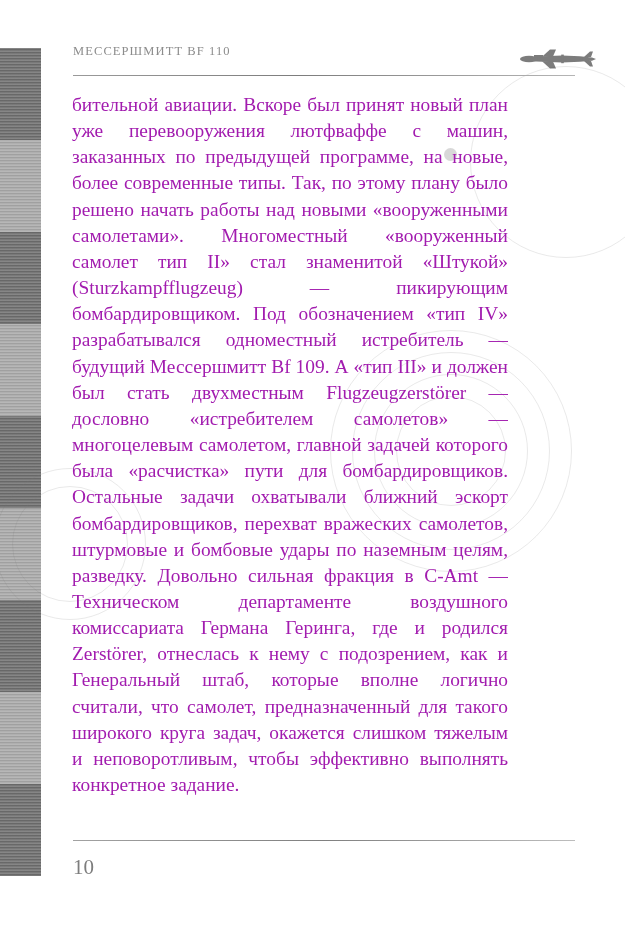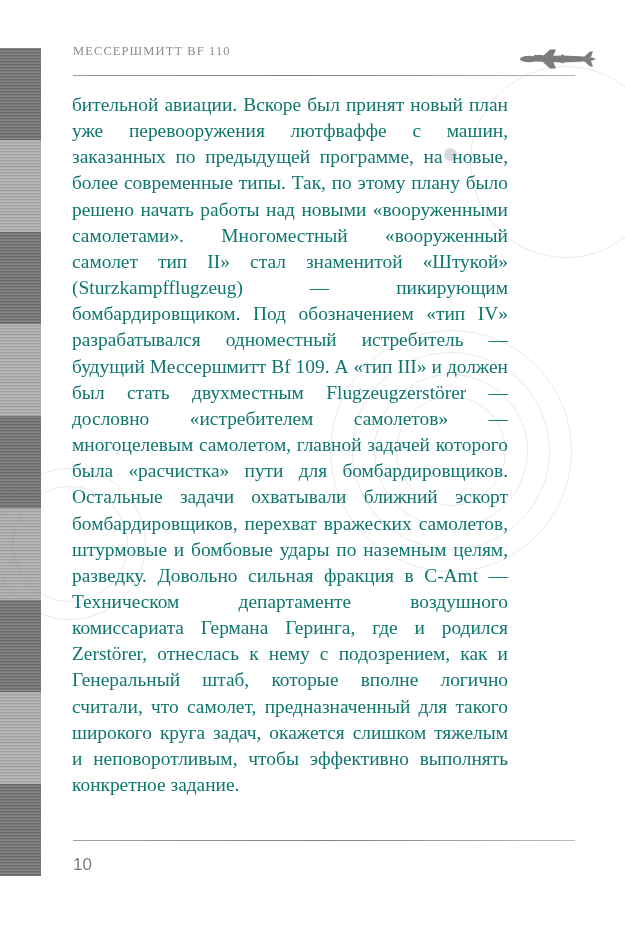--- a/index.html
+++ b/index.html
@@ -126,35 +126,35 @@
     left: 72px;
     top: 92px;
     width: 436px;
   }
   .para {
     margin: 0;
     text-align: justify;
     text-justify: inter-word;
     font-size: 19.4px;
     line-height: 26.15px;
-    color: #0f766e;
+    color: #a21caf;
     font-family: "Liberation Serif", "DejaVu Serif", serif;
     hyphens: manual;
   }
   .para + .para {
     text-indent: 28px;
   }
 
   #page-number {
     position: absolute;
     left: 73px;
     top: 855px;
-    font-size: 17px;
+    font-size: 21px;
     color: #7d7d7d;
-    font-family: Liberation Sans, sans-serif;
+    font-family: Liberation Serif, serif;
   }
 </style>
 </head>
 <body>
 
 <div id="page">
 
   <div id="edge-strip">
     <div class="edge-block dark"></div>
     <div class="edge-block light"></div>

